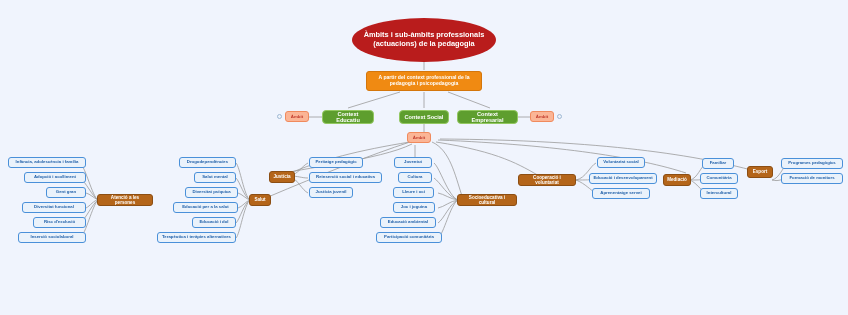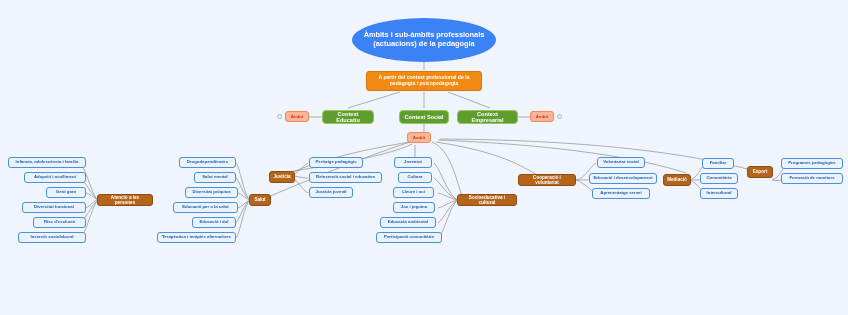--- a/index.html
+++ b/index.html
@@ -11,21 +11,21 @@
     position:relative;
   }
   #canvas{position:absolute;inset:0;width:848px;height:315px;}
   svg.links{position:absolute;left:0;top:0;width:848px;height:315px;pointer-events:none;}
 
   .node{position:absolute;box-sizing:border-box;display:flex;align-items:center;justify-content:center;text-align:center;line-height:1.15;}
 
   
   .root{
     border-radius:50%;
-    background:#3b82f6;
+    background:#b91c1c;
     color:#ffffff;
     font-weight:bold;
     font-size:7.4px;
     padding:2px 6px;
     box-shadow:none;
   }
 
   
   .banner{
     background:#f08a12;

